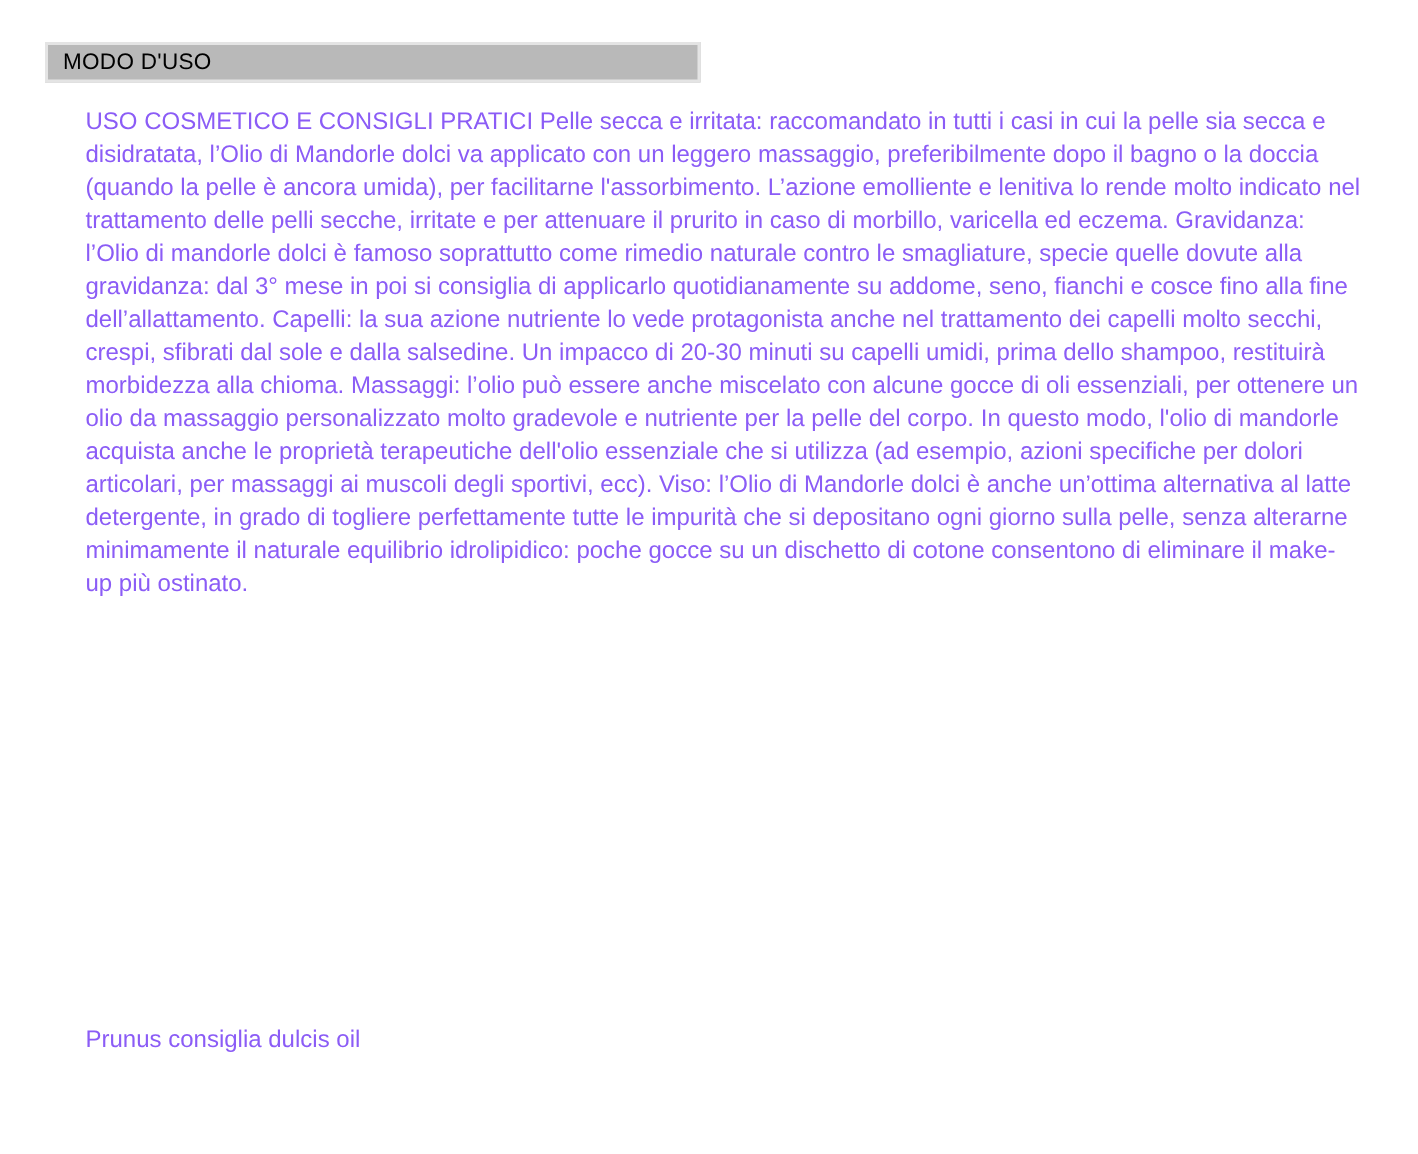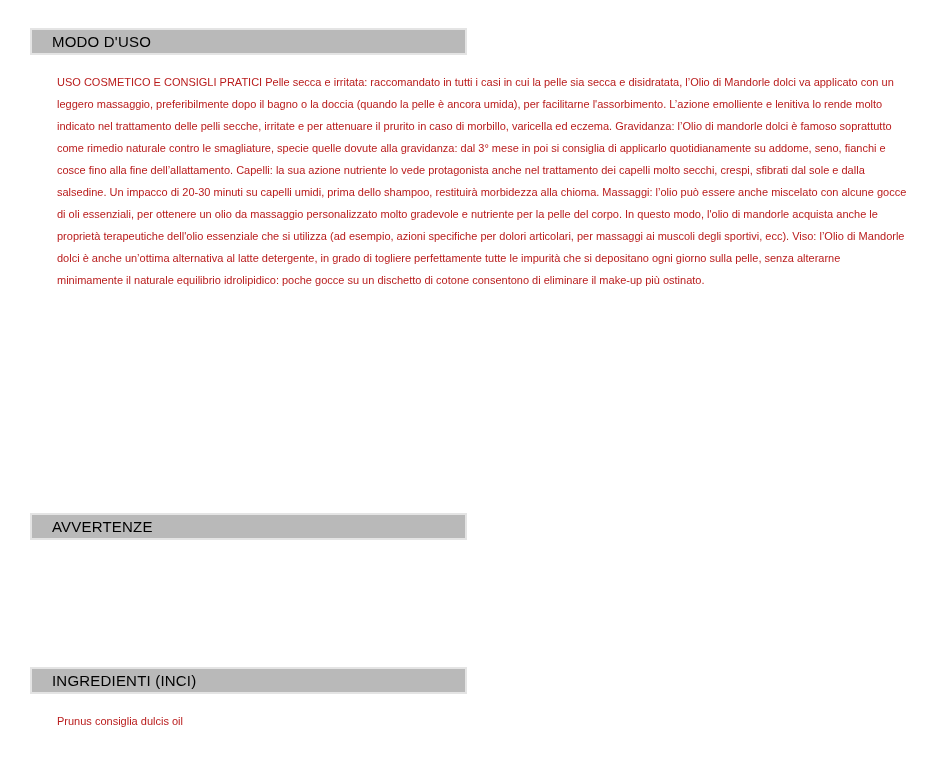--- a/index.html
+++ b/index.html
@@ -20,52 +20,46 @@
     left: 30px;
   }
   .section-header-bar {
     box-sizing: border-box;
     width: 437px;
     height: 27px;
     background: #b9b9b9;
     border: 2px solid #e4e4e4;
     display: flex;
     align-items: center;
-    padding-left: 20px;
+    padding-left: 10px;
     font-size: 15px;
     letter-spacing: 0.2px;
     color: #000000;
   }
   .section-body {
     margin-top: 16px;
     margin-left: 27px;
     width: 851px;
-    font-size: 11px;
+    font-size: 16px;
     line-height: 22px;
-    color: #b91c1c;
+    color: #8b5cf6;
     text-align: left;
   }
   #section-modo-duso   { top: 28px; }
   #section-avvertenze  { top: 513px; }
   #section-ingredienti { top: 667px; }
 </style>
 </head>
 <body>
 
 <div class="doc-section" id="section-modo-duso">
   <div class="section-header-bar">
     <span>MODO D'USO</span>
   </div>
   <div class="section-body">USO COSMETICO E CONSIGLI PRATICI Pelle secca e irritata: raccomandato in tutti i casi in cui la pelle sia secca e disidratata, l’Olio di Mandorle dolci va applicato con un leggero massaggio, preferibilmente dopo il bagno o la doccia (quando la pelle è ancora umida), per facilitarne l'assorbimento. L’azione emolliente e lenitiva lo rende molto indicato nel trattamento delle pelli secche, irritate e per attenuare il prurito in caso di morbillo, varicella ed eczema. Gravidanza: l’Olio di mandorle dolci è famoso soprattutto come rimedio naturale contro le smagliature, specie quelle dovute alla gravidanza: dal 3° mese in poi si consiglia di applicarlo quotidianamente su addome, seno, fianchi e cosce fino alla fine dell’allattamento. Capelli: la sua azione nutriente lo vede protagonista anche nel trattamento dei capelli molto secchi, crespi, sfibrati dal sole e dalla salsedine. Un impacco di 20-30 minuti su capelli umidi, prima dello shampoo, restituirà morbidezza alla chioma. Massaggi: l’olio può essere anche miscelato con alcune gocce di oli essenziali, per ottenere un olio da massaggio personalizzato molto gradevole e nutriente per la pelle del corpo. In questo modo, l'olio di mandorle acquista anche le proprietà terapeutiche dell'olio essenziale che si utilizza (ad esempio, azioni specifiche per dolori articolari, per massaggi ai muscoli degli sportivi, ecc). Viso: l’Olio di Mandorle dolci è anche un’ottima alternativa al latte detergente, in grado di togliere perfettamente tutte le impurità che si depositano ogni giorno sulla pelle, senza alterarne minimamente il naturale equilibrio idrolipidico: poche gocce su un dischetto di cotone consentono di eliminare il make-up più ostinato.</div>
 </div>
 
 <div class="doc-section" id="section-avvertenze">
-  <div class="section-header-bar">
-    <span>AVVERTENZE</span>
-  </div>
 </div>
 
 <div class="doc-section" id="section-ingredienti">
-  <div class="section-header-bar">
-    <span>INGREDIENTI (INCI)</span>
-  </div>
   <div class="section-body">Prunus consiglia dulcis oil</div>
 </div>
 
 </body></html>

